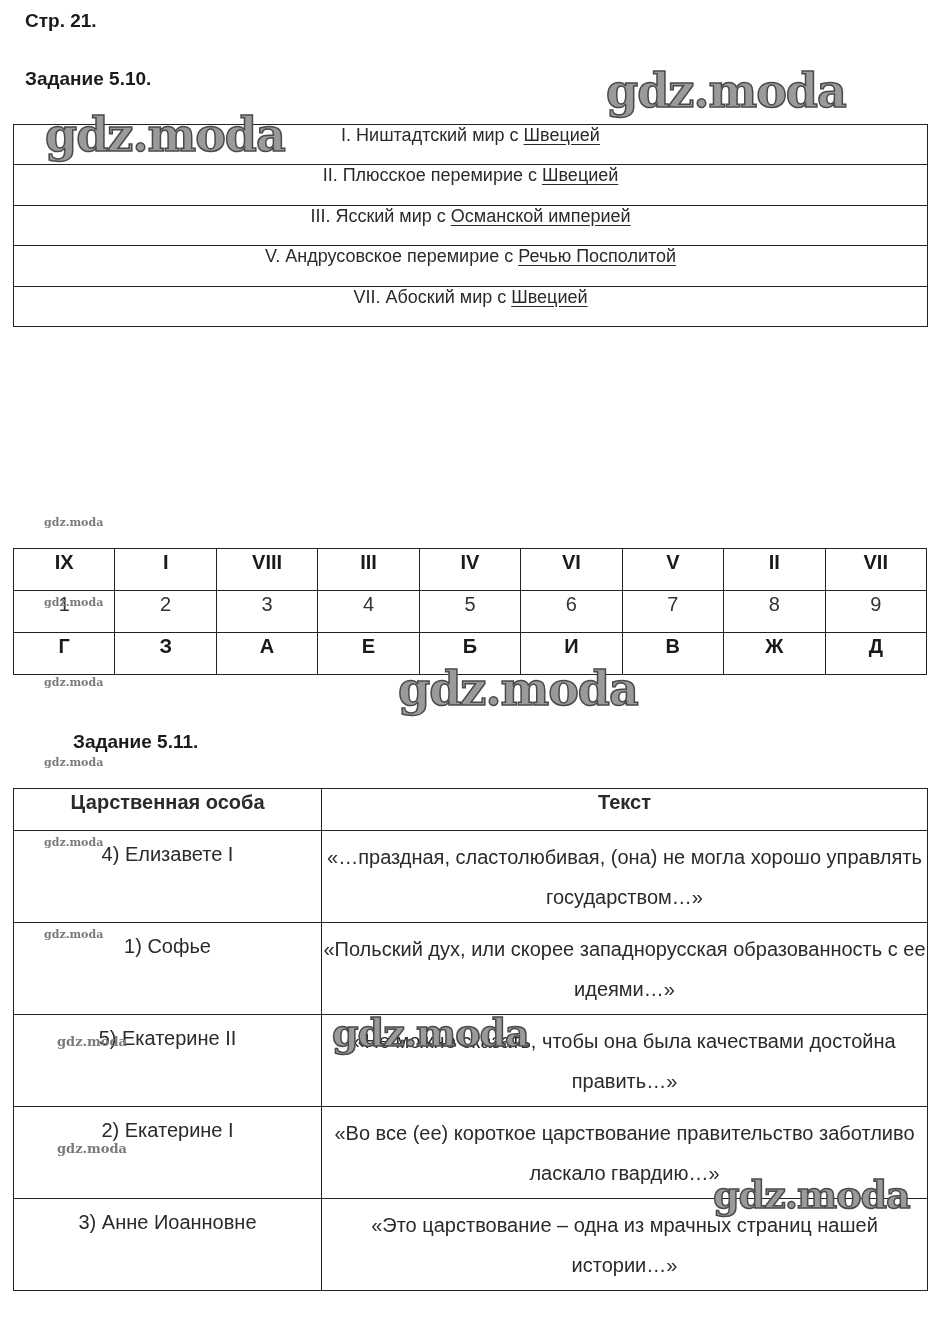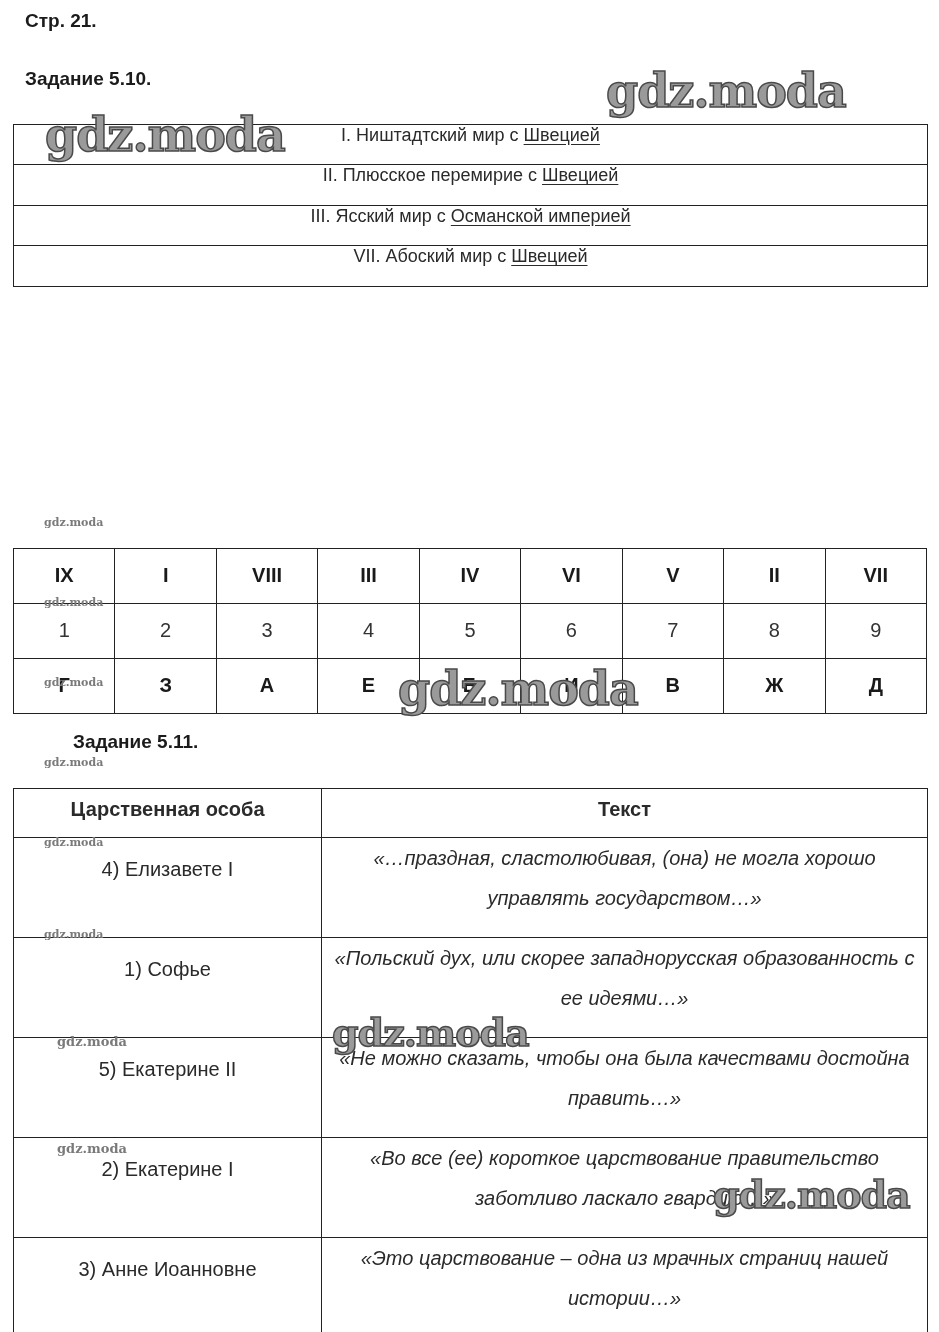--- a/index.html
+++ b/index.html
@@ -25,50 +25,53 @@
   table { border-collapse: collapse; position: absolute; }
   td { border: 1.4px solid #222; padding: 0; text-align: center; }
 
   
   #t-treaties { left: 13px; top: 124px; width: 915px; }
   #t-treaties td { height: 39.4px; font-size: 18px; color: #2a2a2a; vertical-align: top; }
   .u { text-decoration: underline; text-underline-offset: 3px; }
 
   
   #t-answers { left: 13px; top: 548px; width: 914px; table-layout: fixed; }
-  #t-answers td { height: 39px; font-size: 20px; vertical-align: top; padding-top: 15px; }
+  #t-answers td { height: 39px; font-size: 20px; vertical-align: top; padding-top: 2px; }
   #t-answers tr.roman td { font-weight: bold; }
   #t-answers tr.letters td { font-weight: bold; }
   #t-answers tr.nums td { color: #333; }
 
   
   #t-rulers { left: 13px; top: 788px; width: 915px; table-layout: fixed; }
   #t-rulers td { font-size: 20px; color: #2a2a2a; }
-  #t-rulers tr.head td { height: 39px; font-weight: bold; font-size: 20px; vertical-align: top; padding-top: 9px; margin-top: 37px; }
+  #t-rulers tr.head td { height: 39px; font-weight: bold; font-size: 20px; vertical-align: top; padding-top: 2px; margin-top: 37px; }
   #t-rulers tr.row td { height: 79px; vertical-align: top; }
-  #t-rulers td.ruler { padding-top: 20px; }
-  #t-rulers td.quote { line-height: 40px; padding-top: 0; font-style: italic; }
+  #t-rulers td.ruler { padding-top: 12px; }
+  #t-rulers td.quote { line-height: 40px; padding-top: 6px; }
   #t-rulers .col1 { width: 307px; }
 </style>
 </head>
 <body>
 
 <div class="heading" style="top:10px;">Стр. 21.</div>
 <div class="heading" style="top:68px;">Задание 5.10.</div>
 
 <table id="t-treaties">
   <tbody>
     <tr>
         <td><span>I. Ништадтский мир с </span><span class="u">Швецией</span></td>
       </tr>
     <tr>
         <td><span>II. Плюсское перемирие с </span><span class="u">Швецией</span></td>
       </tr>
     <tr>
         <td><span>III. Ясский мир с </span><span class="u">Османской империей</span></td>
+      </tr>
+    <tr>
+        <td><span>V. Андрусовское перемирие с </span><span class="u">Речью Посполитой</span></td>
       </tr>
     <tr>
         <td><span>VII. Абоский мир с </span><span class="u">Швецией</span></td>
       </tr>
   </tbody>
 </table>
 
 <table id="t-answers">
   <tbody>
     <tr class="roman">

